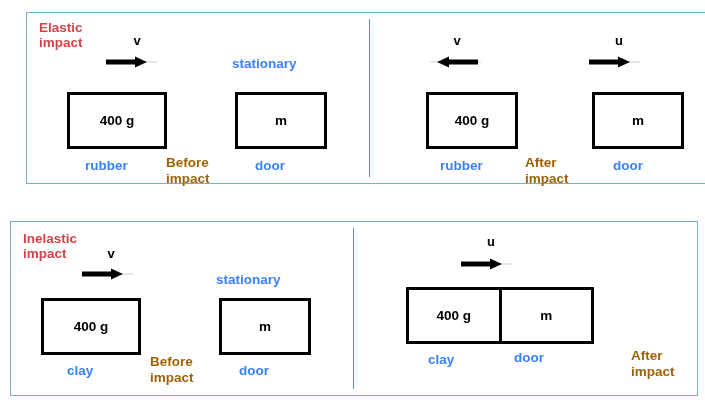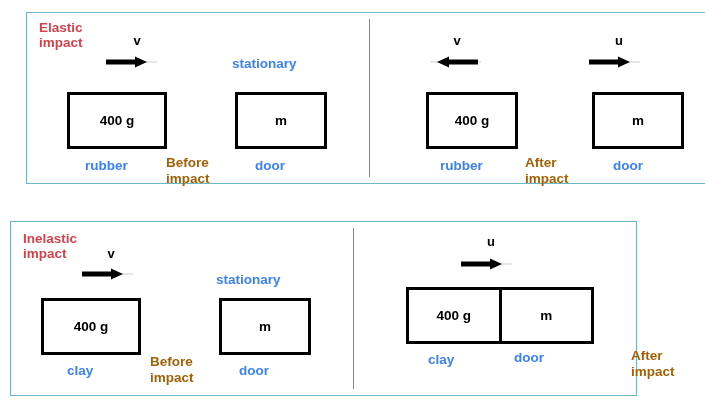--- a/index.html
+++ b/index.html
@@ -23,21 +23,21 @@
   }
   #panel-elastic {
     left: 26px;
     top: 12px;
     width: 686px;
     height: 172px;
   }
   #panel-inelastic {
     left: 10px;
     top: 221px;
-    width: 627px;
+    width: 688px;
     height: 175px;
   }
 
   .panel-divider {
     position: absolute;
     top: 6px;
     bottom: 6px;
     width: 1px;
     background: #4f9aaa;
   }

